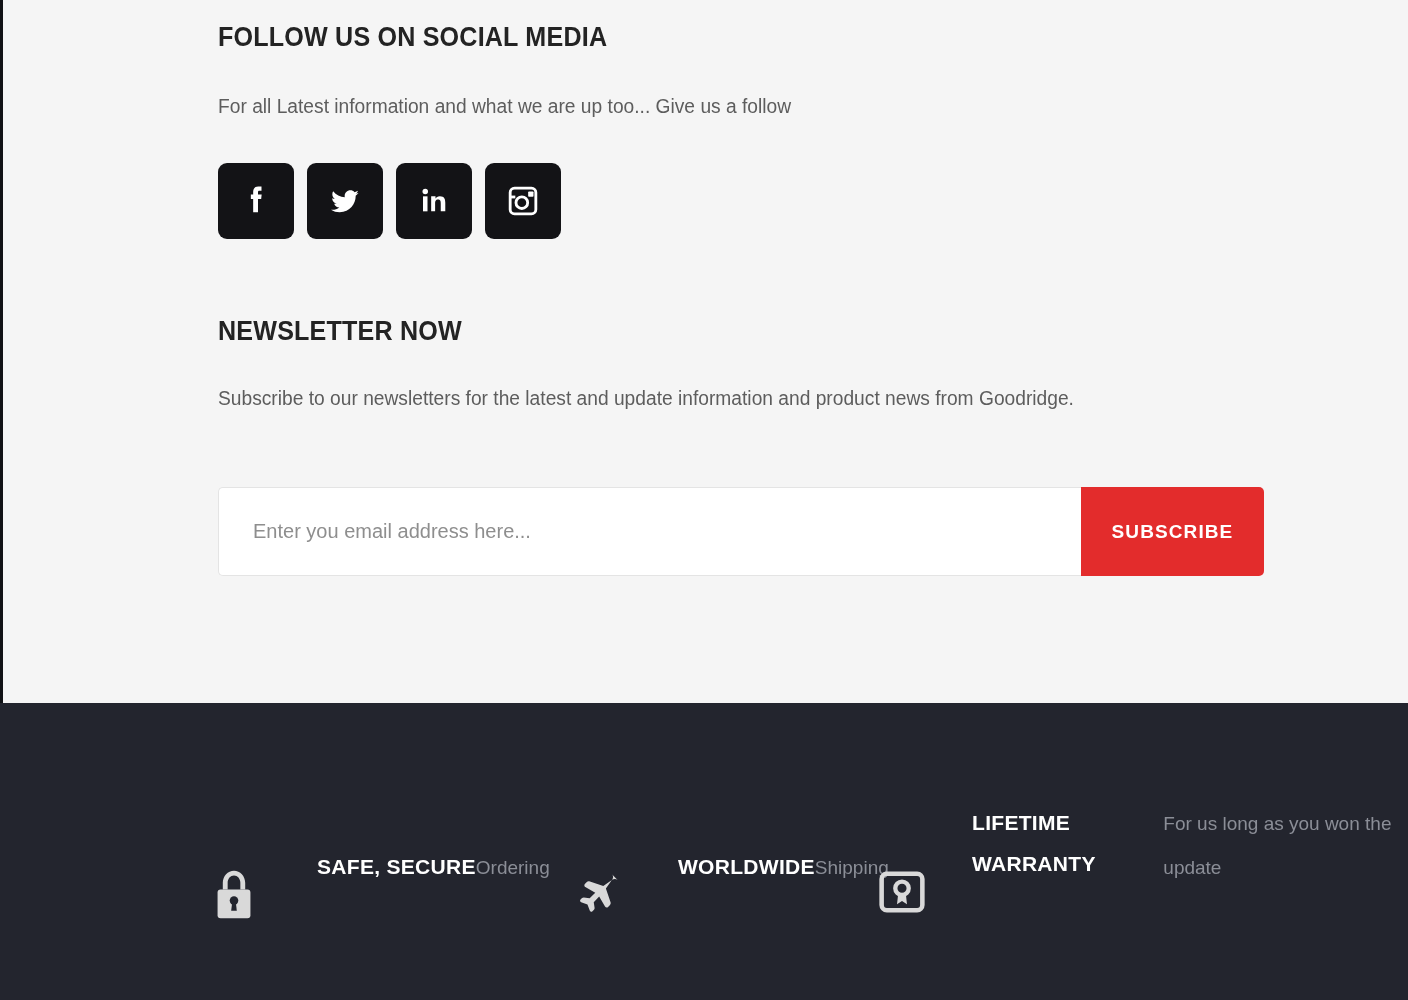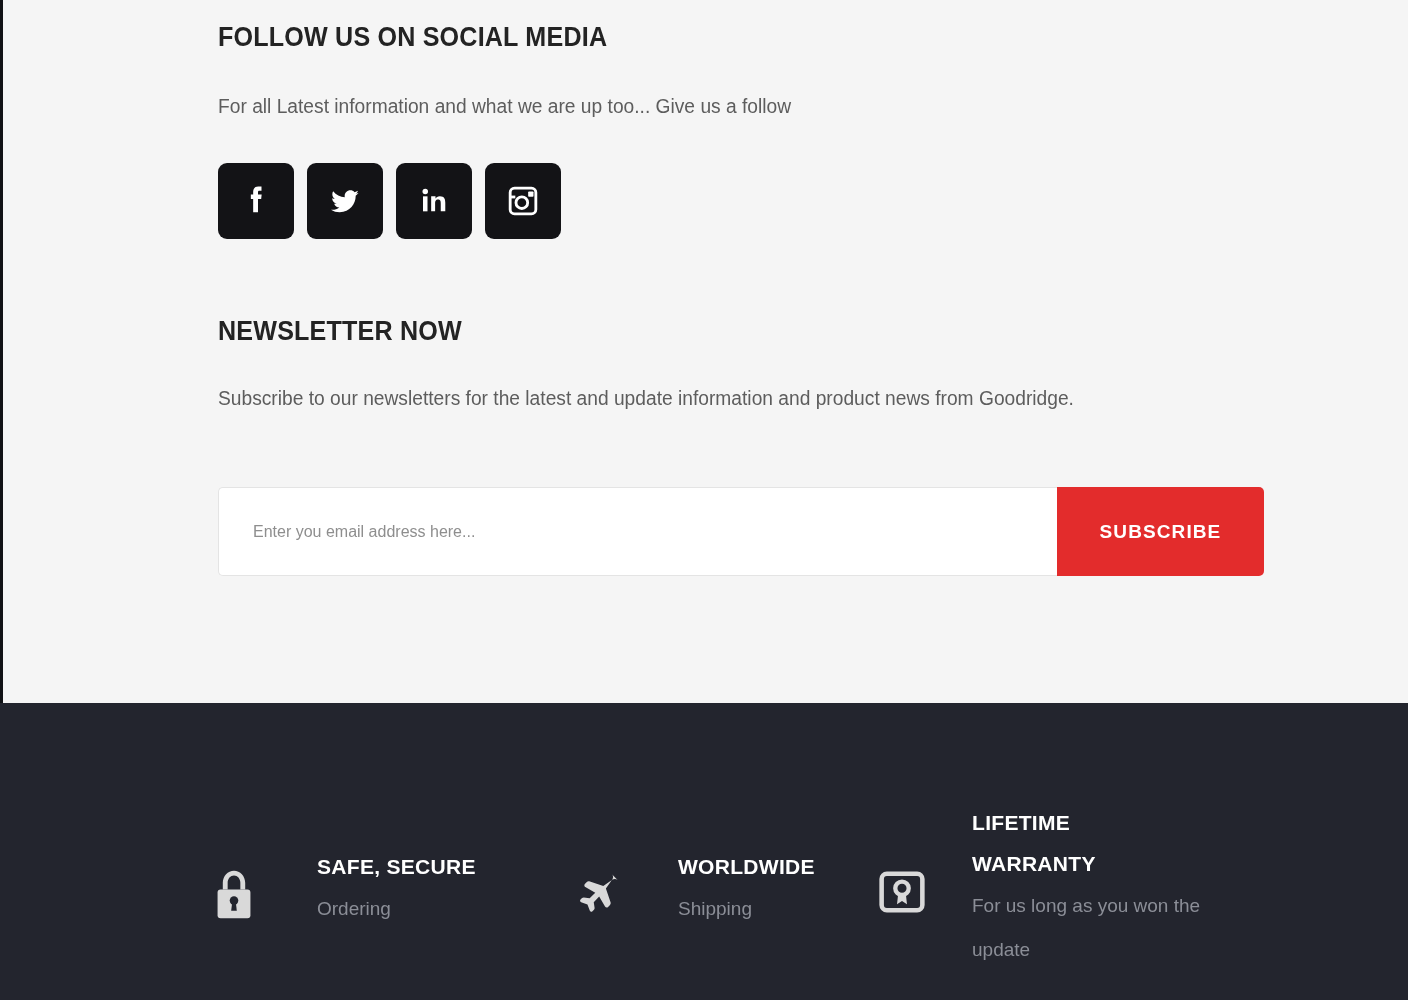--- a/index.html
+++ b/index.html
@@ -67,28 +67,28 @@
     display:flex;
     align-items:stretch;
   }
   .email-input {
     flex:1;
     background:#ffffff;
     border:1px solid #e4e4e4;
     border-right:none;
     border-radius:5px 0 0 5px;
     font-family:"Liberation Sans", sans-serif;
-    font-size:16px;
+    font-size:20px;
     color:#555;
     padding:0 34px;
     outline:none;
   }
   .email-input::placeholder { color:#8e8e8e; }
   .subscribe-btn {
-    width:207px;
+    width:183px;
     background:#e32c2c;
     color:#ffffff;
     border:none;
     border-radius:0 5px 5px 0;
     font-family:"Liberation Sans", sans-serif;
     font-size:19px;
     font-weight:700;
     letter-spacing:1.1px;
     cursor:pointer;
   }
@@ -105,21 +105,21 @@
   }
   .badge {
     position:absolute;
     display:flex;
     align-items:flex-start;
   }
   .badge-icon {
     flex:none;
     display:flex; align-items:center; justify-content:center;
   }
-  .badge-text { display:flex; flex-direction:column; }
+  .badge-text { display:flex; flex-direction:row; }
   .badge-title {
     color:#ffffff;
     font-size:21px;
     font-weight:700;
     letter-spacing:0.3px;
     line-height:41px;
     white-space:nowrap;
   }
   .badge-title.wrap { white-space:normal; max-width:200px; }
   .badge-sub {

